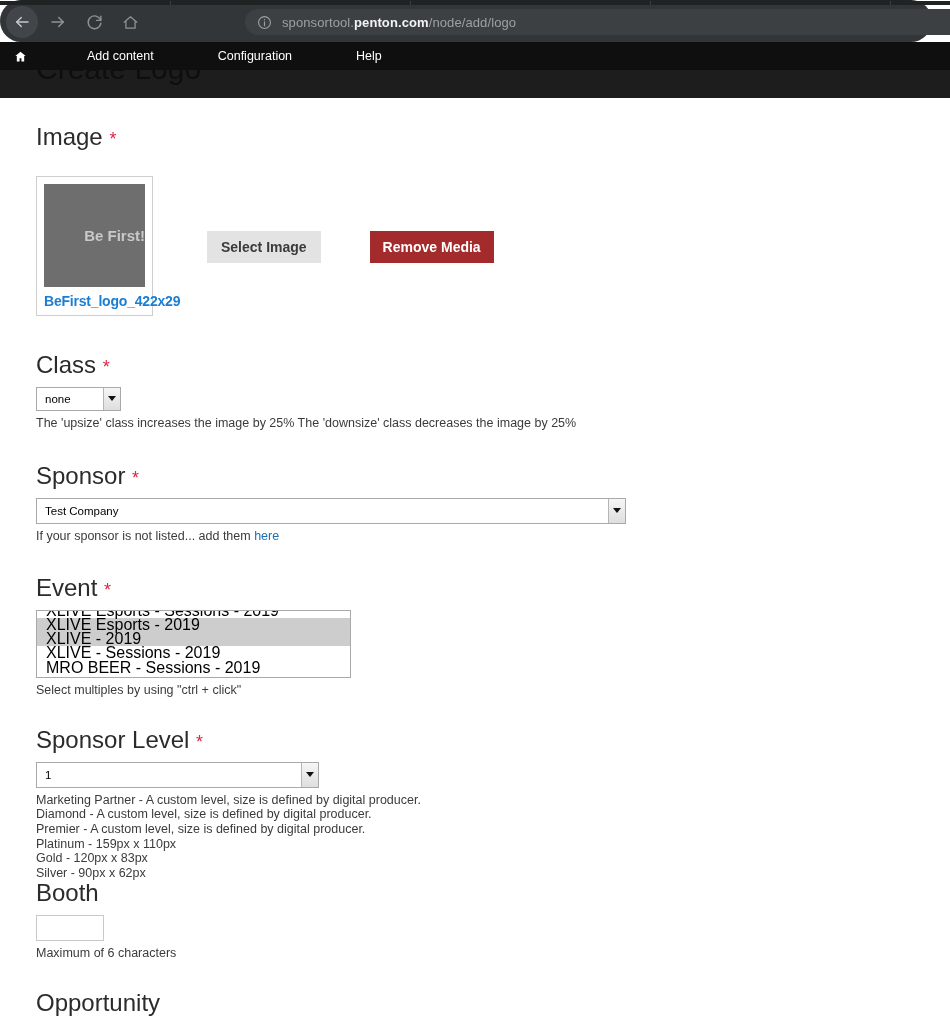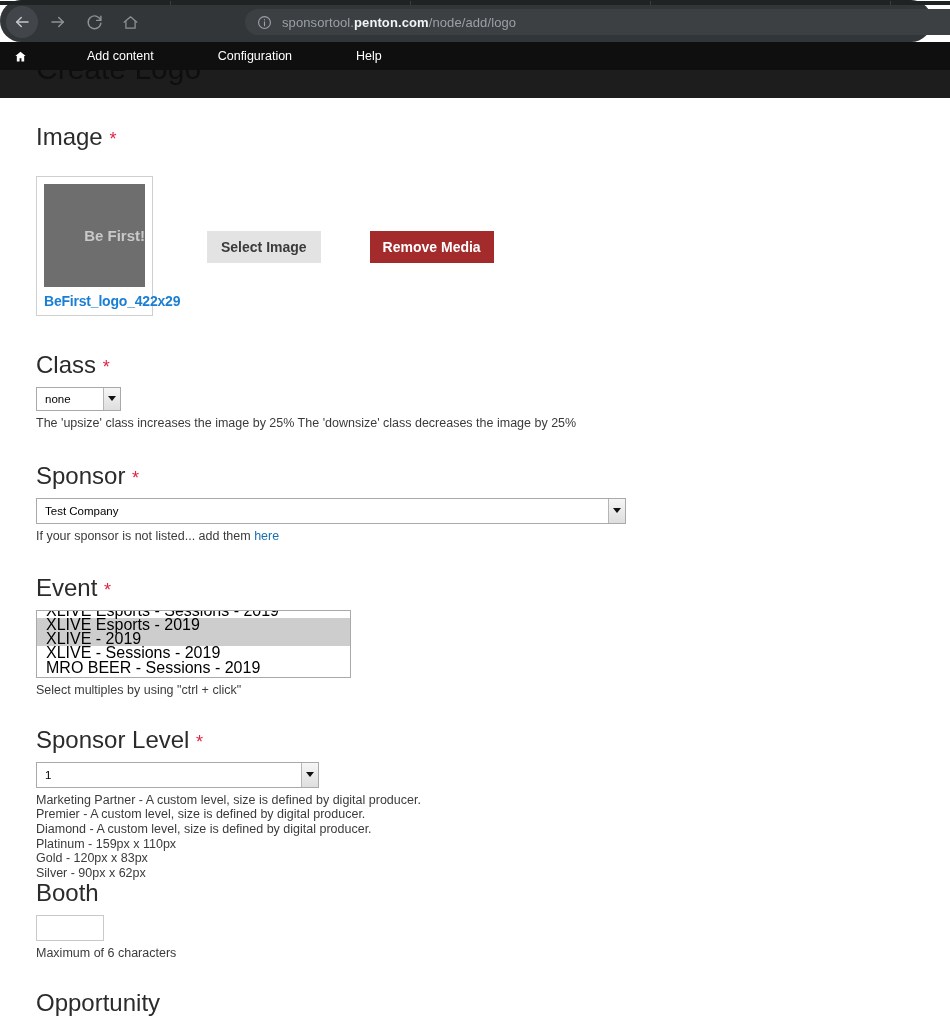--- a/index.html
+++ b/index.html
@@ -397,22 +397,22 @@
       <span class="req">*</span>
     </div>
     <div class="nselect sel-level">
       <div class="val">1</div>
       <div class="arrow">
           <i></i>
         </div>
     </div>
     <div class="desc desc-lines">
       <div>Marketing Partner - A custom level, size is defined by digital producer.</div>
+      <div>Diamond - A custom level, size is defined by digital producer.</div>
       <div>Premier - A custom level, size is defined by digital producer.</div>
-      <div>Diamond - A custom level, size is defined by digital producer.</div>
       <div>Platinum - 159px x 110px</div>
       <div>Gold - 120px x 83px</div>
       <div>Silver - 90px x 62px</div>
     </div>
   </div>
 
   <div class="field sp-booth">
     <div class="field-label">
       <span>Booth</span>
     </div>

